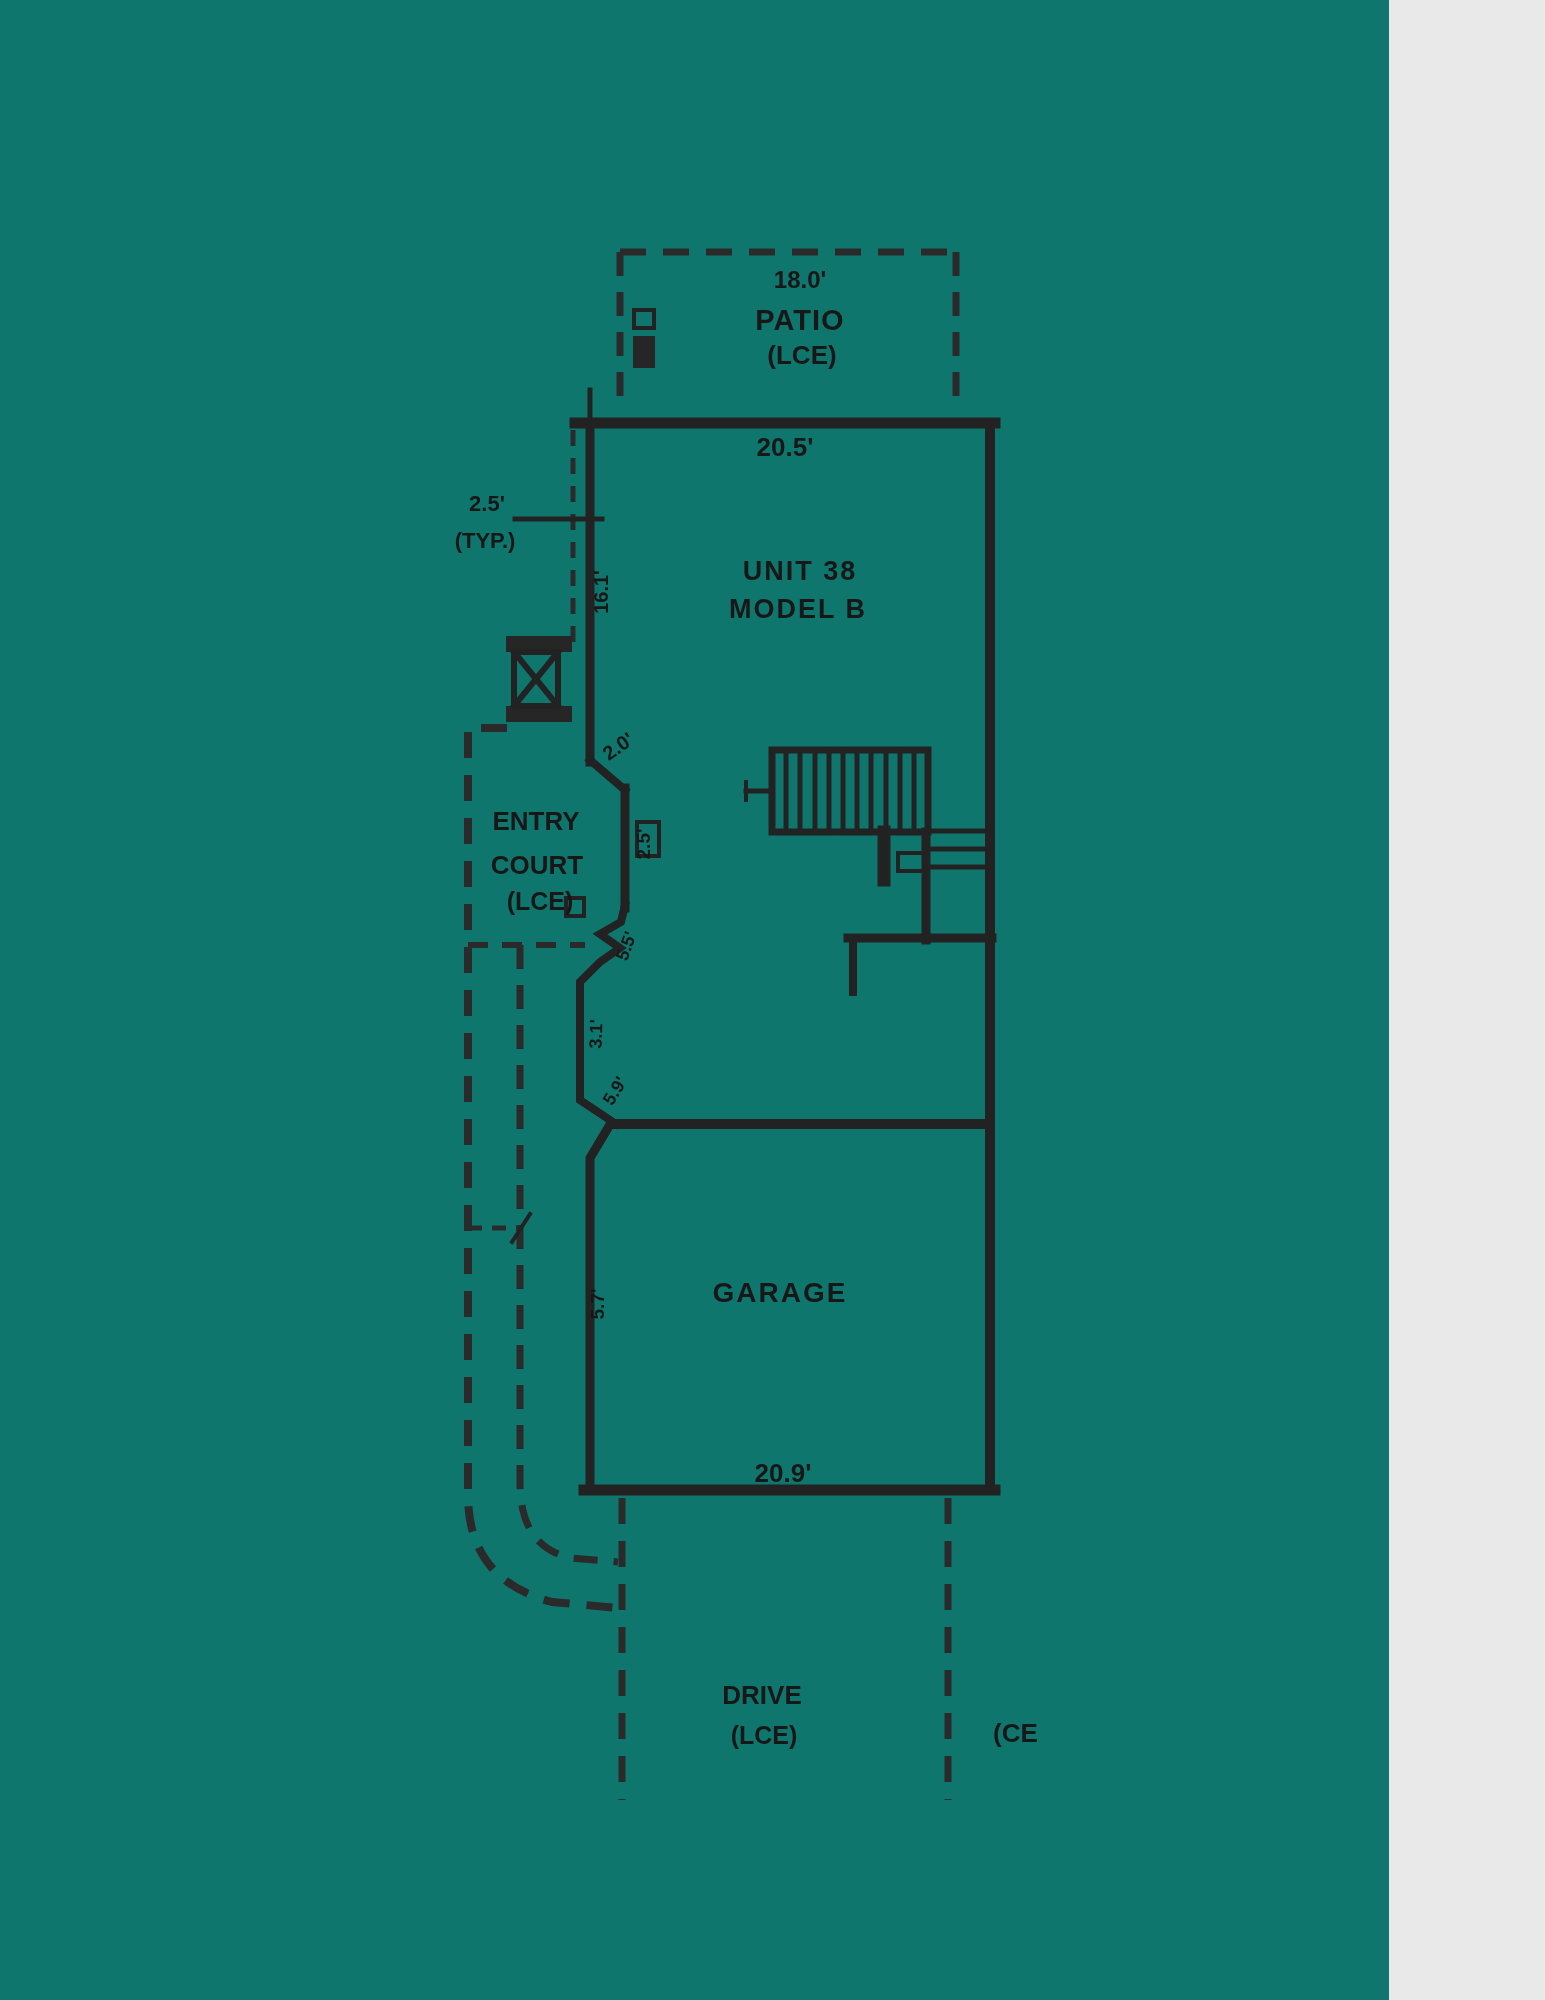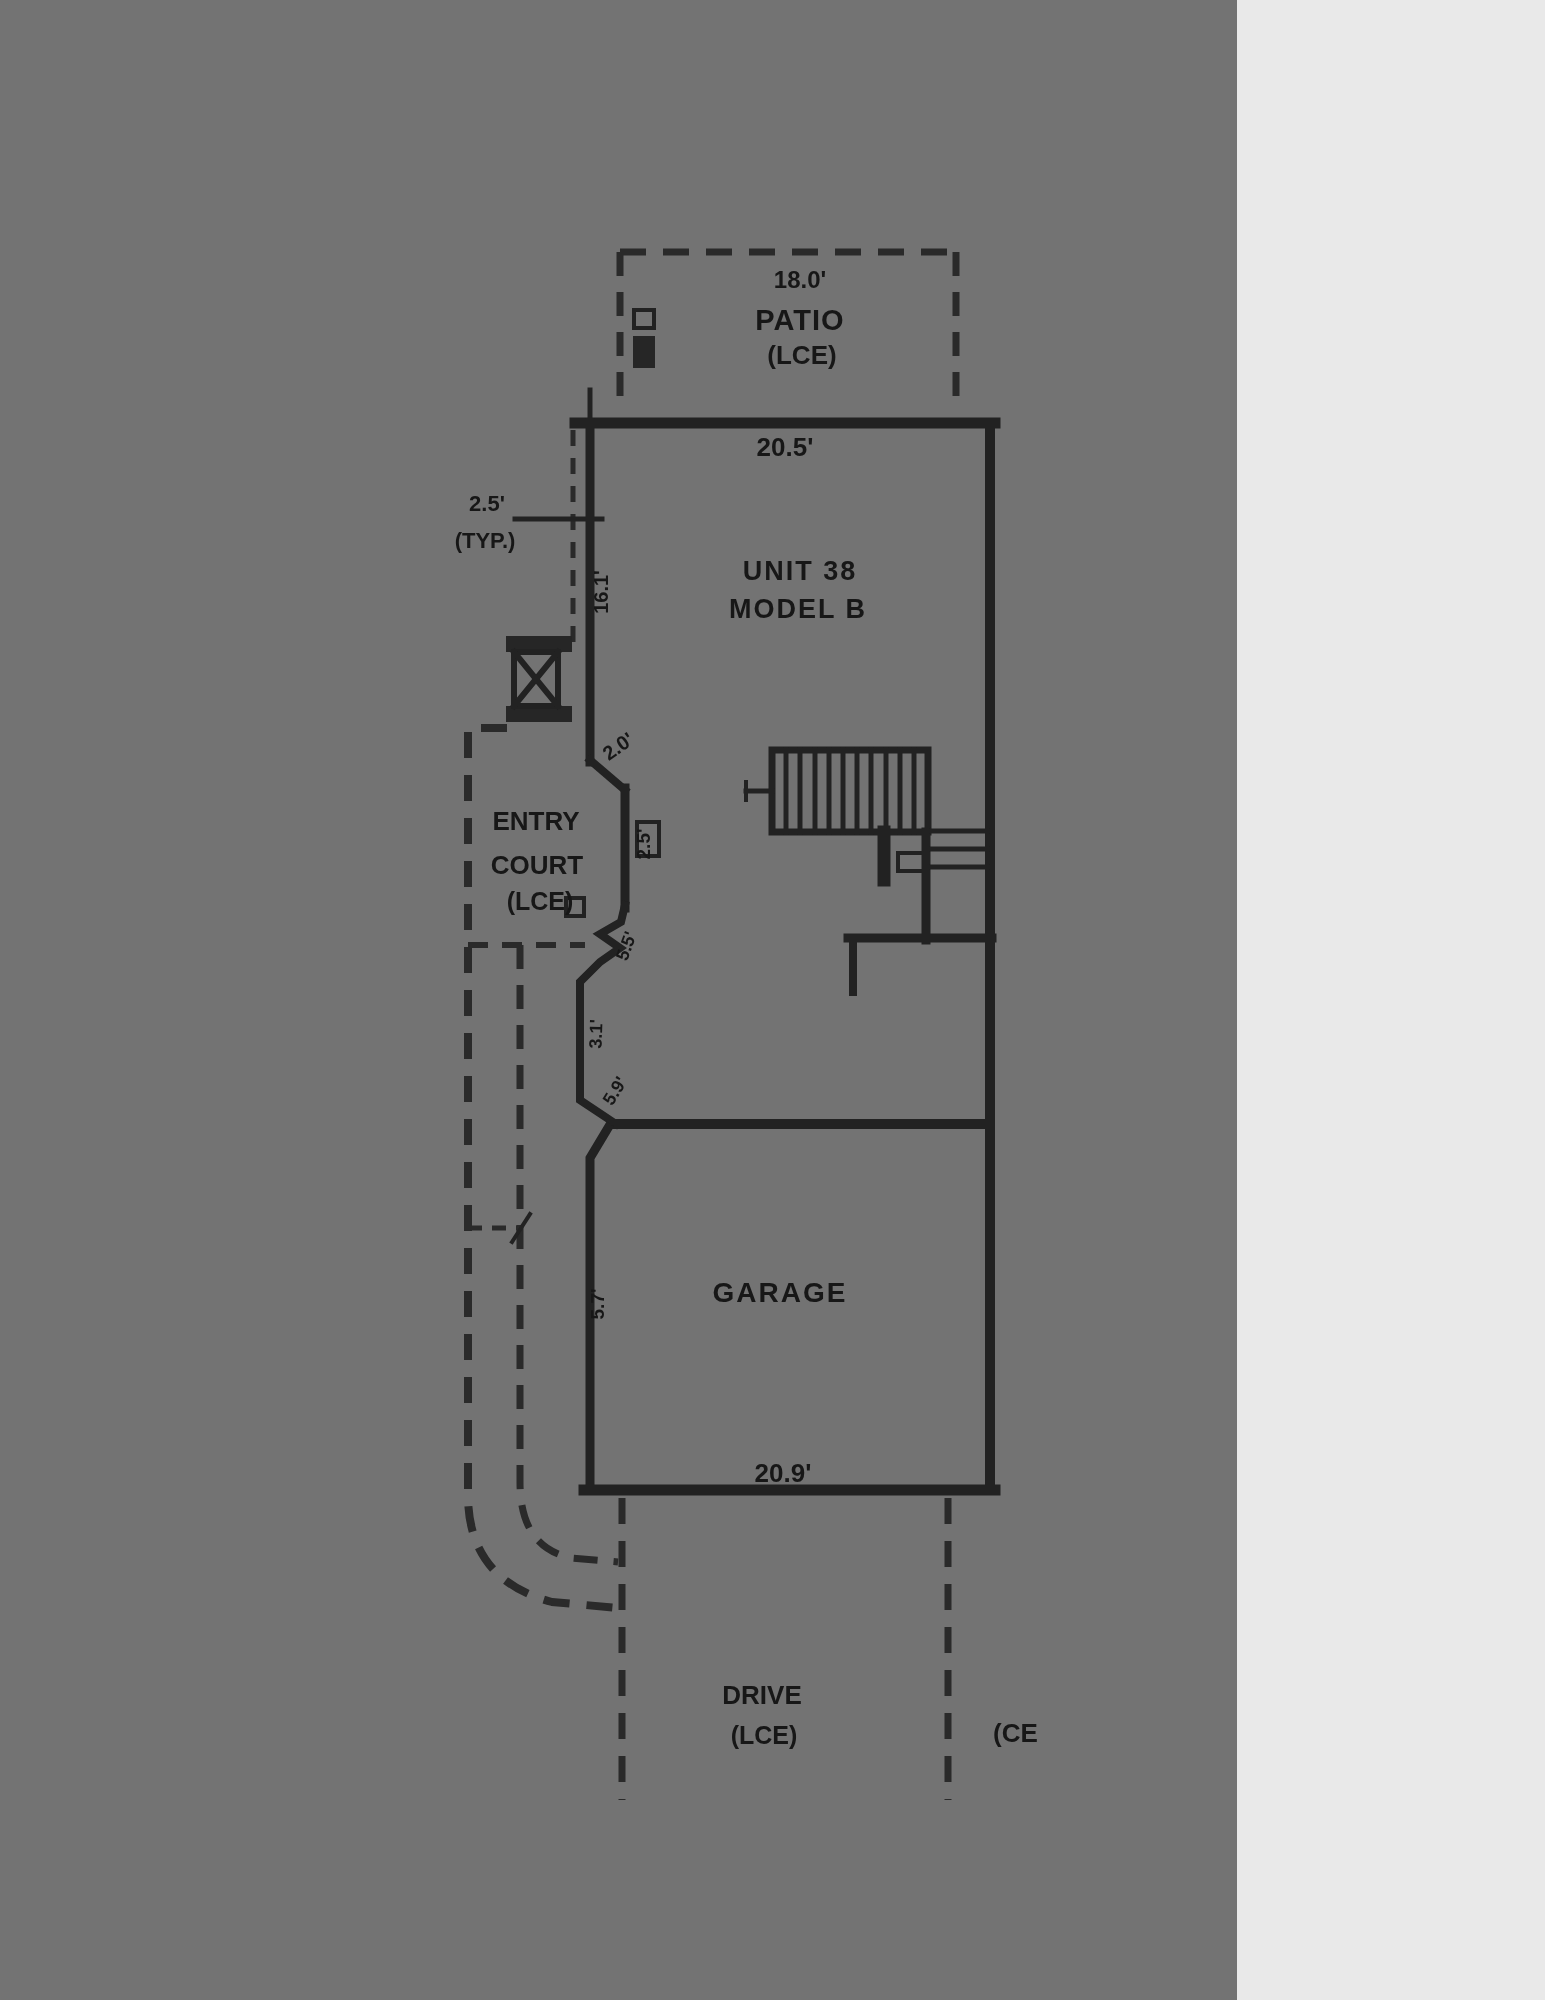--- a/index.html
+++ b/index.html
@@ -1,17 +1,17 @@
 <!DOCTYPE html>
 <html><head>
 <meta charset="utf-8">
 <style>
   html,body{margin:0;padding:0;background:#e9e9e9;}
   .page{
-    width:1237px;height:2000px;background:#737373;position:relative;
+    width:1389px;height:2000px;background:#0f766e;position:relative;
     font-family:"Liberation Sans", sans-serif;overflow:hidden;
   }
   svg{display:block;filter:blur(0.35px) contrast(1.05);}
   text{
     font-family:"Liberation Sans", sans-serif;
     font-weight:bold;
     fill:#1c1c1c;
   }
   .ink{stroke:#262626;fill:none;stroke-linecap:square;}
   .dash{stroke:#2e2e2e;fill:none;stroke-linecap:butt;}

